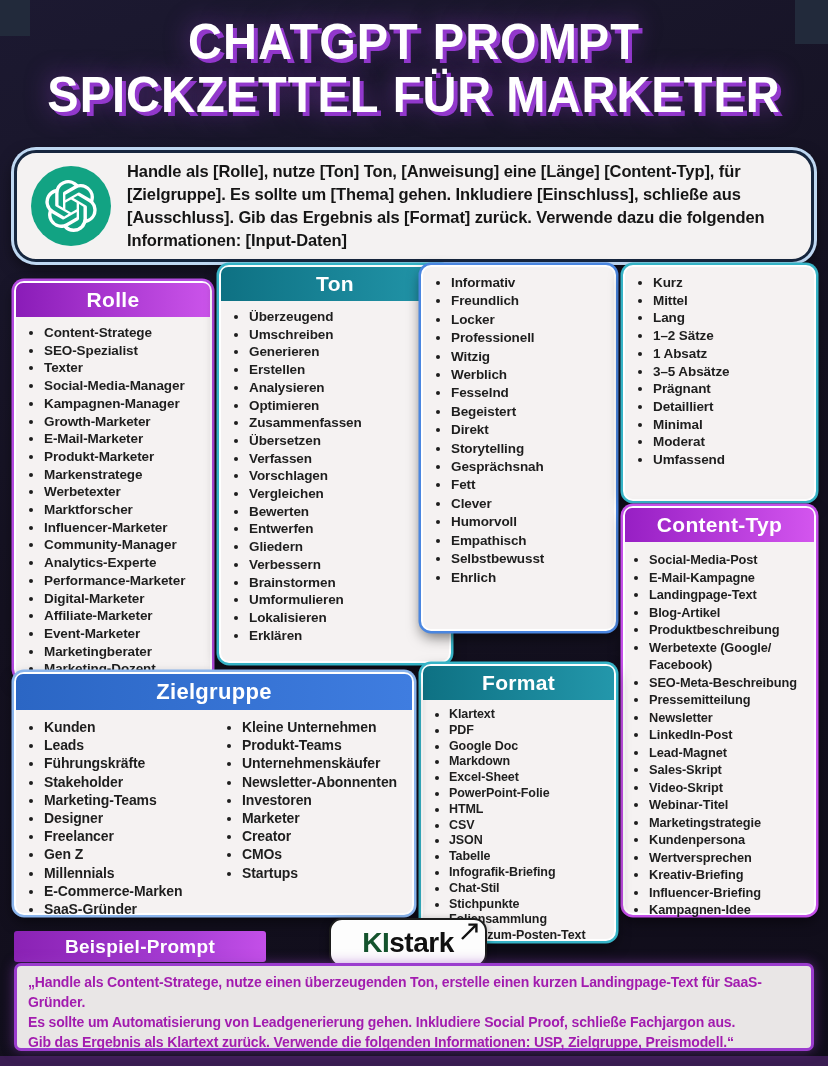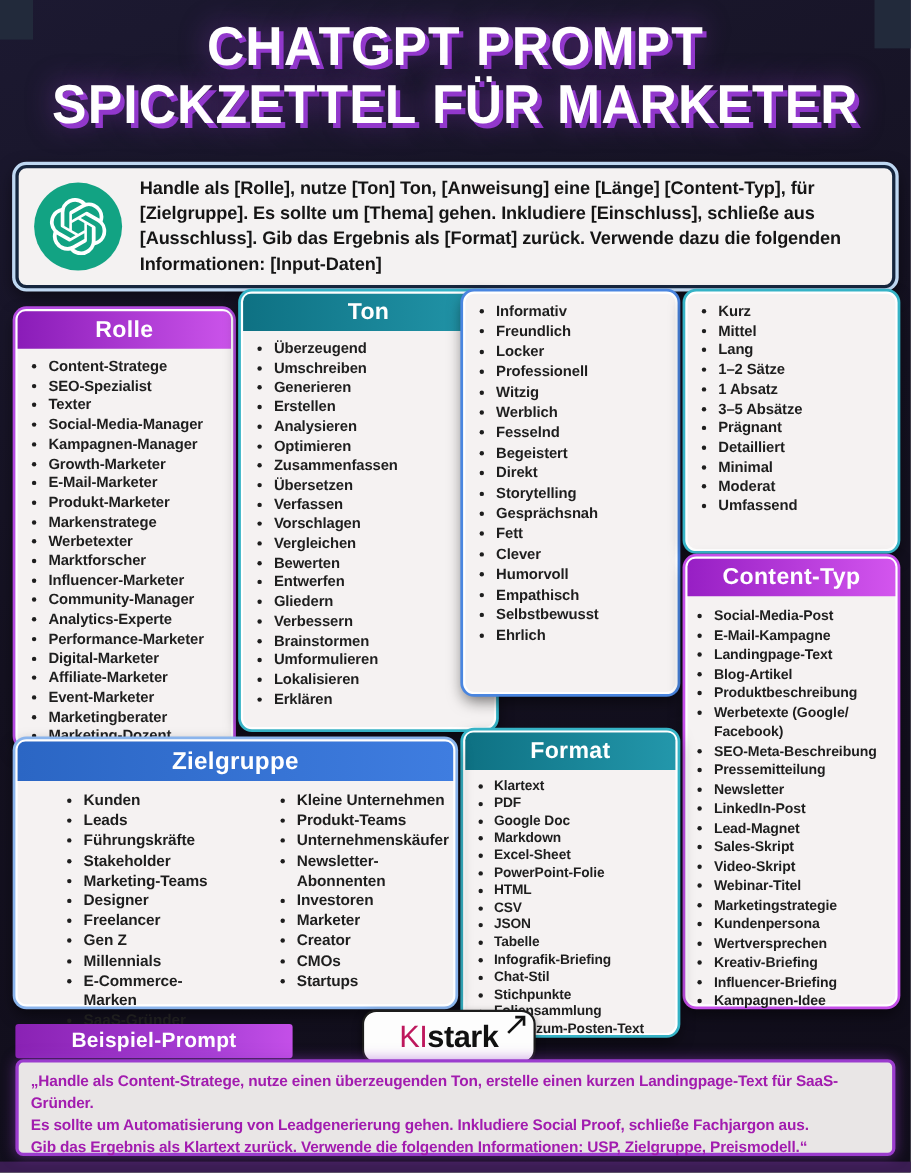--- a/index.html
+++ b/index.html
@@ -15,21 +15,21 @@
 
   
   .title{position:absolute;left:0;top:16px;width:100%;text-align:center;color:#fff;
     font-weight:700;letter-spacing:1px;line-height:1.12;
     text-shadow:4px 4px 0 #9238cc, 0 0 24px rgba(166,70,224,.55);}
   .title .t1{font-size:47px;transform:scaleY(1.06);}
   .title .t2{font-size:47px;transform:scaleY(1.06);}
 
   
   .prompt-box{position:absolute;left:14px;top:150px;width:800px;height:112px;
-    background:#f4f2f2;border:3px solid #16263e;border-radius:10px;
+    background:#f4f2f2;border:3px solid #16263e;border-radius:22px;
     box-shadow:0 0 0 3px #bfd8f2, 0 6px 16px rgba(0,0,0,.6);
     display:flex;align-items:center;gap:16px;padding:0 14px;box-sizing:border-box;}
   .openai-circle{flex:0 0 80px;width:80px;height:80px;border-radius:50%;
     background:#12a383;display:flex;align-items:center;justify-content:center;}
   .openai-circle svg{width:52px;height:52px;fill:#ffffff;}
   .prompt-text{font-size:16.5px;font-weight:700;color:#151515;line-height:1.4;letter-spacing:-0.1px;}
 
   
   .card{position:absolute;background:#f5f2f2;border:2px solid #ffffff;border-radius:10px;
     box-sizing:border-box;box-shadow:0 0 0 2.5px var(--bc), 0 6px 14px rgba(0,0,0,.55);}
@@ -46,36 +46,36 @@
   .card-contenttyp{left:623px;top:506px;width:193px;height:409px;--bc:#c44fe8;--hg:linear-gradient(90deg,#971fc4,#d355ee);}
   .card-contenttyp ul{padding-left:24px;padding-top:2px;}
   .card-contenttyp li{font-size:12.8px;line-height:17.5px;}
   .card-format{left:421px;top:664px;width:195px;height:277px;--bc:#36b3c6;--hg:linear-gradient(90deg,#0e7183,#2397ab);}
   .card-format ul{padding-left:26px;}
   .card-format li{font-size:12.5px;line-height:15.8px;}
   .card-zielgruppe{left:14px;top:672px;width:400px;height:243px;--bc:#8ab4ec;--hg:linear-gradient(90deg,#2b66c4,#3f7de0);}
   .card-zielgruppe .card-header{height:36px;font-size:22px;}
   .zg-cols{display:flex;}
   .zg-cols ul{flex:1;margin-top:8px;}
-  .card-zielgruppe li{font-size:14px;line-height:18.2px;margin-left:32px;}
+  .card-zielgruppe li{font-size:14px;line-height:18.2px;}
 
   
   .example-label{position:absolute;left:14px;top:931px;width:252px;height:31px;border-radius:3px;
     background:linear-gradient(90deg,#8a22b4 0%,#a93fd6 70%,#c44fe8 100%);
     color:#fff;font-size:19px;font-weight:700;display:flex;align-items:center;justify-content:center;letter-spacing:.3px;}
   .example-box{position:absolute;left:14px;top:963px;width:800px;height:88px;box-sizing:border-box;
     background:#e9e6e6;border:3px solid #9b3cce;border-radius:7px;
     box-shadow:0 0 12px rgba(150,60,200,.5);padding:7px 11px;}
   .example-box div{font-size:14px;font-weight:700;color:#a21caf;line-height:1.42;letter-spacing:-0.15px;}
 
   
   .brand{position:absolute;left:329px;top:918px;width:154px;height:45px;background:#fdfdfd;
     border:2.5px solid #1c1c1c;border-radius:13px;display:flex;align-items:center;justify-content:center;
     box-shadow:0 3px 8px rgba(0,0,0,.4);}
-  .brand .b1{font-size:28px;font-weight:400;color:#be185d;letter-spacing:-0.5px;}
+  .brand .b1{font-size:28px;font-weight:700;color:#14532d;letter-spacing:-0.5px;}
   .brand .b2{font-size:28px;font-weight:700;color:#111;letter-spacing:-0.5px;}
   .brand svg.arrow{position:absolute;right:3px;top:-1px;width:24px;height:24px;}
 </style>
 </head>
 <body>
 
 <div class="corner tl"></div>
 <div class="corner tr"></div>
 <div class="bottom-strip"></div>
 

